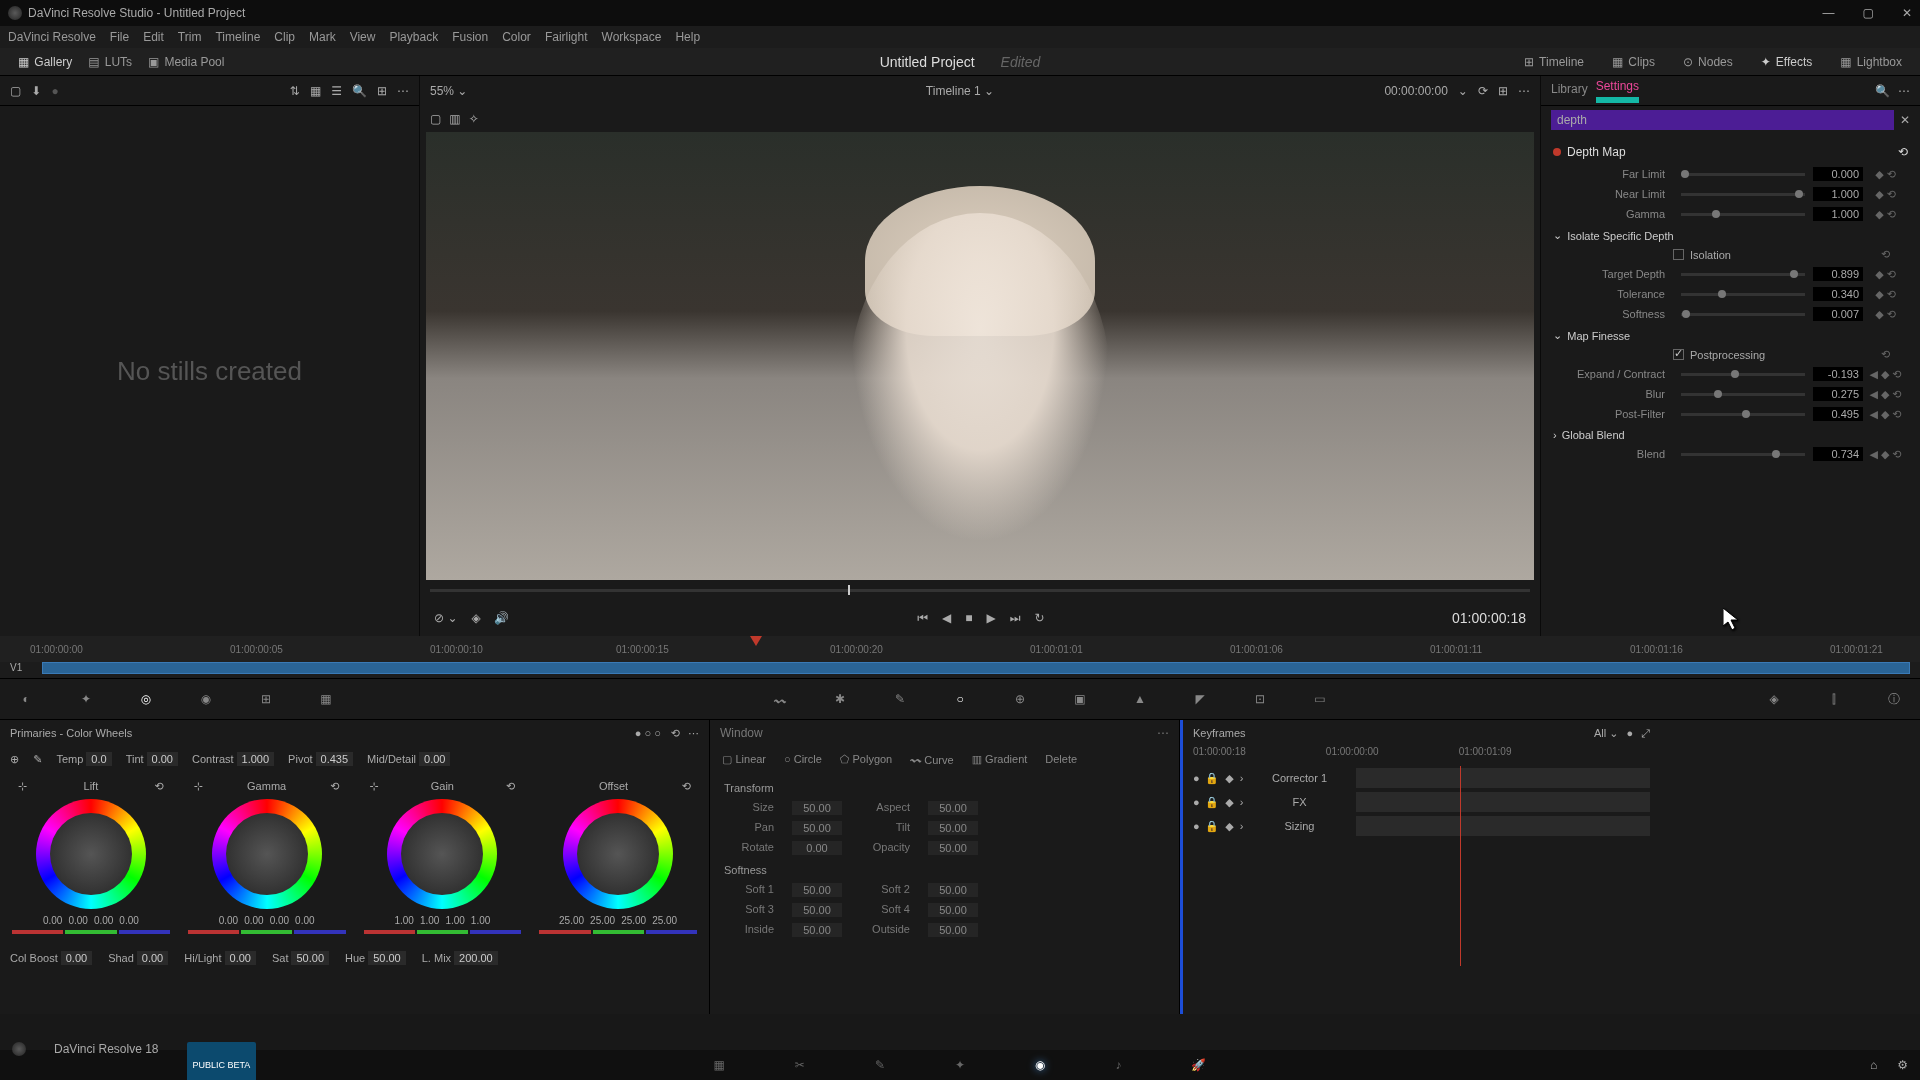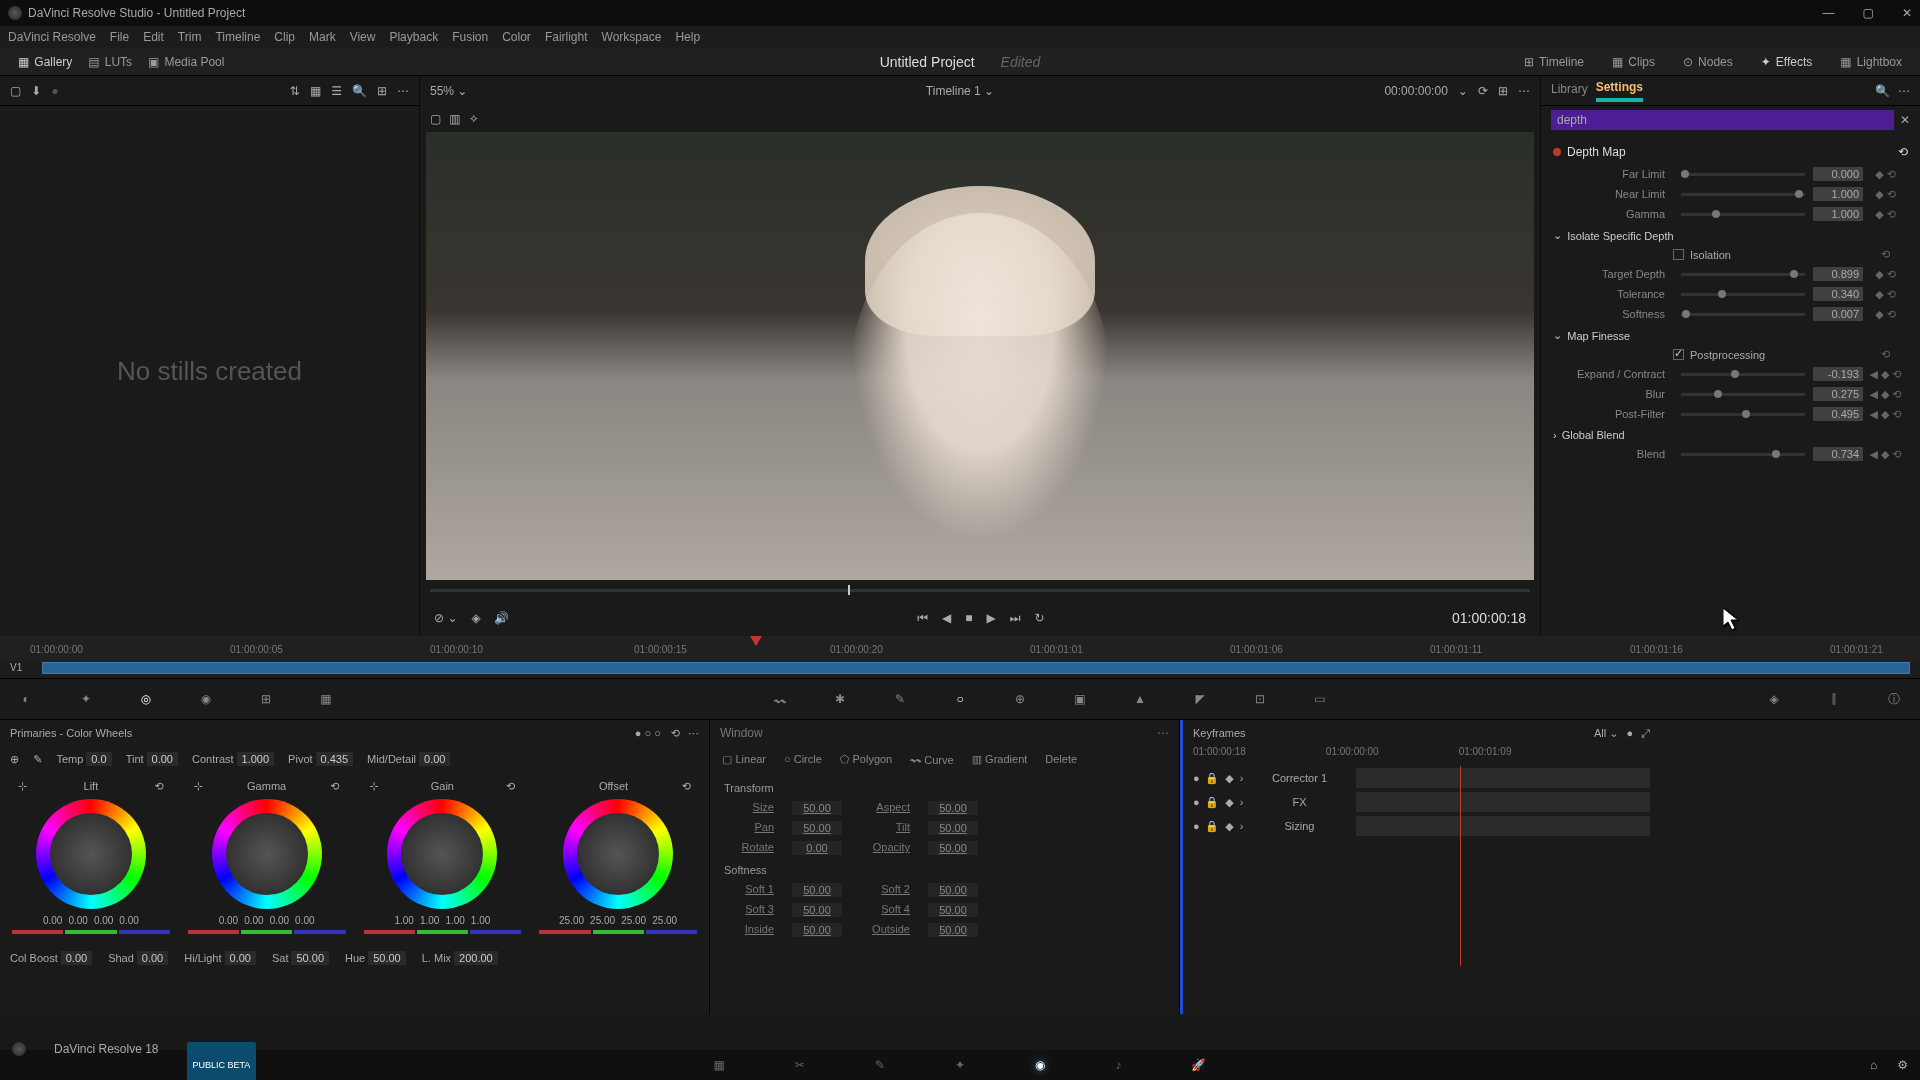--- a/index.html
+++ b/index.html
@@ -31,31 +31,31 @@
 .vw-img .hair { position:absolute; left:50%; top:12%; transform:translateX(-50%); width:230px; height:150px; background:radial-gradient(ellipse,#ddd0c0,#c0b4a5); border-radius:50% 50% 30% 30%; }
 .scrub { height:20px; display:flex; align-items:center; padding:0 10px; }
 .scrub-track { flex:1; height:3px; background:#333; position:relative; }
 .scrub-thumb { position:absolute; top:-4px; left:38%; width:2px; height:10px; background:#ccc; }
 .transport { height:36px; display:flex; align-items:center; padding:0 14px; gap:14px; }
 .transport .sp { flex:1; }
 .tc-big { color:#ddd; font-size:14px; }
 .settings-panel { width:380px; background:#1a1a1a; border-left:1px solid #0a0a0a; }
 .sp-tabs { height:30px; display:flex; align-items:center; padding:0 10px; gap:8px; border-bottom:1px solid #000; }
 .sp-tabs .tab { color:#888; padding-bottom:4px; }
-.sp-tabs .tab.active { color:#fdba74; border-bottom:4px solid #14b8a6;font-weight:bold; }
+.sp-tabs .tab.active { color:#ec4899; border-bottom:6px solid #14b8a6; }
 .sp-search { height:28px; display:flex; align-items:center; padding:0 10px; }
 .sp-search input { flex:1; background:#4c1d95; border:none; color:#aaa; padding:3px 6px; font-size:12px; }
 .sp-section { padding:6px 12px; }
 .sp-hdr { display:flex; align-items:center; gap:6px; color:#ddd; padding:5px 0; font-size:12px; }
 .sp-hdr .dot { width:8px; height:8px; border-radius:50%; background:#c0392b; }
 .sp-row { display:flex; align-items:center; padding:3px 0; font-size:11px; }
 .sp-row .lbl { width:120px; text-align:right; color:#888; padding-right:8px; }
 .sp-row .sld { flex:1; height:3px; background:#333; position:relative; margin:0 8px; }
 .sp-row .sld .h { position:absolute; top:-3px; width:8px; height:8px; border-radius:50%; background:#777; }
-.sp-row .val { width:50px; text-align:right; color:#aaa; background:#404040; padding:1px 4px; }
+.sp-row .val { width:50px; text-align:right; color:#aaa; background:#000000; padding:1px 4px; }
 .sp-row .kf { width:45px; display:flex; gap:3px; justify-content:center; color:#666; }
 .sp-sub { color:#ccc; padding:5px 0 3px 0; font-size:11px; display:flex; align-items:center; gap:5px; }
 .chk { width:11px; height:11px; border:1px solid #666; display:inline-block; position:relative; }
 .chk.on::after { content:'✓'; position:absolute; top:-3px; left:0; color:#ccc; font-size:11px; }
 .timeline-ruler { height:26px; background:#202020; display:flex; align-items:center; font-size:10px; color:#777; position:relative; padding:0 30px; }
 .timeline-ruler span { position:absolute; }
 .playhead-tr { position:absolute; top:0; width:12px; height:10px; background:#c0392b; clip-path:polygon(0 0,100% 0,50% 100%); }
 .tl-track { height:16px; background:#1c1c1c; display:flex; padding:0 10px; }
 .tl-clip { flex:1; height:12px; background:linear-gradient(to right,#2a6496,#2a6496); margin-left:20px; border:1px solid #3a7ab6; }
 .mid-icons { height:42px; background:#1a1a1a; display:flex; align-items:center; padding:0 15px; gap:38px; border-top:1px solid #000; border-bottom:1px solid #000; }
@@ -75,21 +75,21 @@
 .wheel::after { content:''; position:absolute; inset:14px; border-radius:50%; background:radial-gradient(circle,#555,#222); }
 .wheel-vals { display:flex; gap:6px; font-size:10px; margin-top:6px; }
 .wheel-vals span { color:#aaa; }
 .wheel-bar { width:100%; height:8px; display:flex; gap:2px; margin-top:4px; }
 .wheel-bar i { flex:1; height:4px; }
 .prim-bot { height:24px; display:flex; align-items:center; padding:0 10px; gap:16px; font-size:11px; }
 .window-panel { width:470px; border-right:1px solid #000; }
 .win-hdr { height:26px; display:flex; align-items:center; padding:0 10px; color:#777; }
 .win-shapes { height:26px; display:flex; align-items:center; padding:0 12px; gap:18px; font-size:11px; color:#888; }
 .xf-grp { padding:6px 14px; font-size:11px; }
-.xf-row { display:flex; gap:18px; padding:3px 0; color:#777;text-decoration:underline; }
+.xf-row { display:flex; gap:18px; padding:3px 0; color:#777; }
 .xf-row .l { width:50px; text-align:right; }
 .xf-row .v { width:50px; background:#252525; text-align:center; padding:1px; color:#888; }
 .kf-panel { width:480px; border-left:3px solid #1d4ed8;text-align:center; }
 .kf-hdr { height:26px; display:flex; align-items:center; padding:0 10px; font-size:11px; }
 .kf-hdr .sp { flex:1; }
 .kf-tc { height:20px; display:flex; padding:0 10px; font-size:10px; color:#777; gap:80px; }
 .kf-tracks { padding:0 10px; }
 .kf-tr { display:flex; align-items:center; height:24px; font-size:11px; gap:6px; }
 .kf-tr .nm { width:100px; }
 .kf-tr .lane { flex:1; height:20px; background:#2a2a2a; position:relative; }
@@ -369,21 +369,21 @@
           </div>
         </div>
     </div>
   </div>
 </div>
 
 <div class="timeline-ruler">
   <span style="left:30px">01:00:00:00</span>
   <span style="left:230px">01:00:00:05</span>
   <span style="left:430px">01:00:00:10</span>
-  <span style="left:634px">01:00:00:15</span>
+  <span style="left:616px">01:00:00:15</span>
   <span style="left:830px">01:00:00:20</span>
   <span style="left:1030px">01:00:01:01</span>
   <span style="left:1230px">01:00:01:06</span>
   <span style="left:1430px">01:00:01:11</span>
   <span style="left:1630px">01:00:01:16</span>
   <span style="left:1830px">01:00:01:21</span>
   <div class="playhead-tr" style="left:750px;"></div>
 </div>
 <div class="tl-track">
   <span style="font-size:10px;">V1</span>

